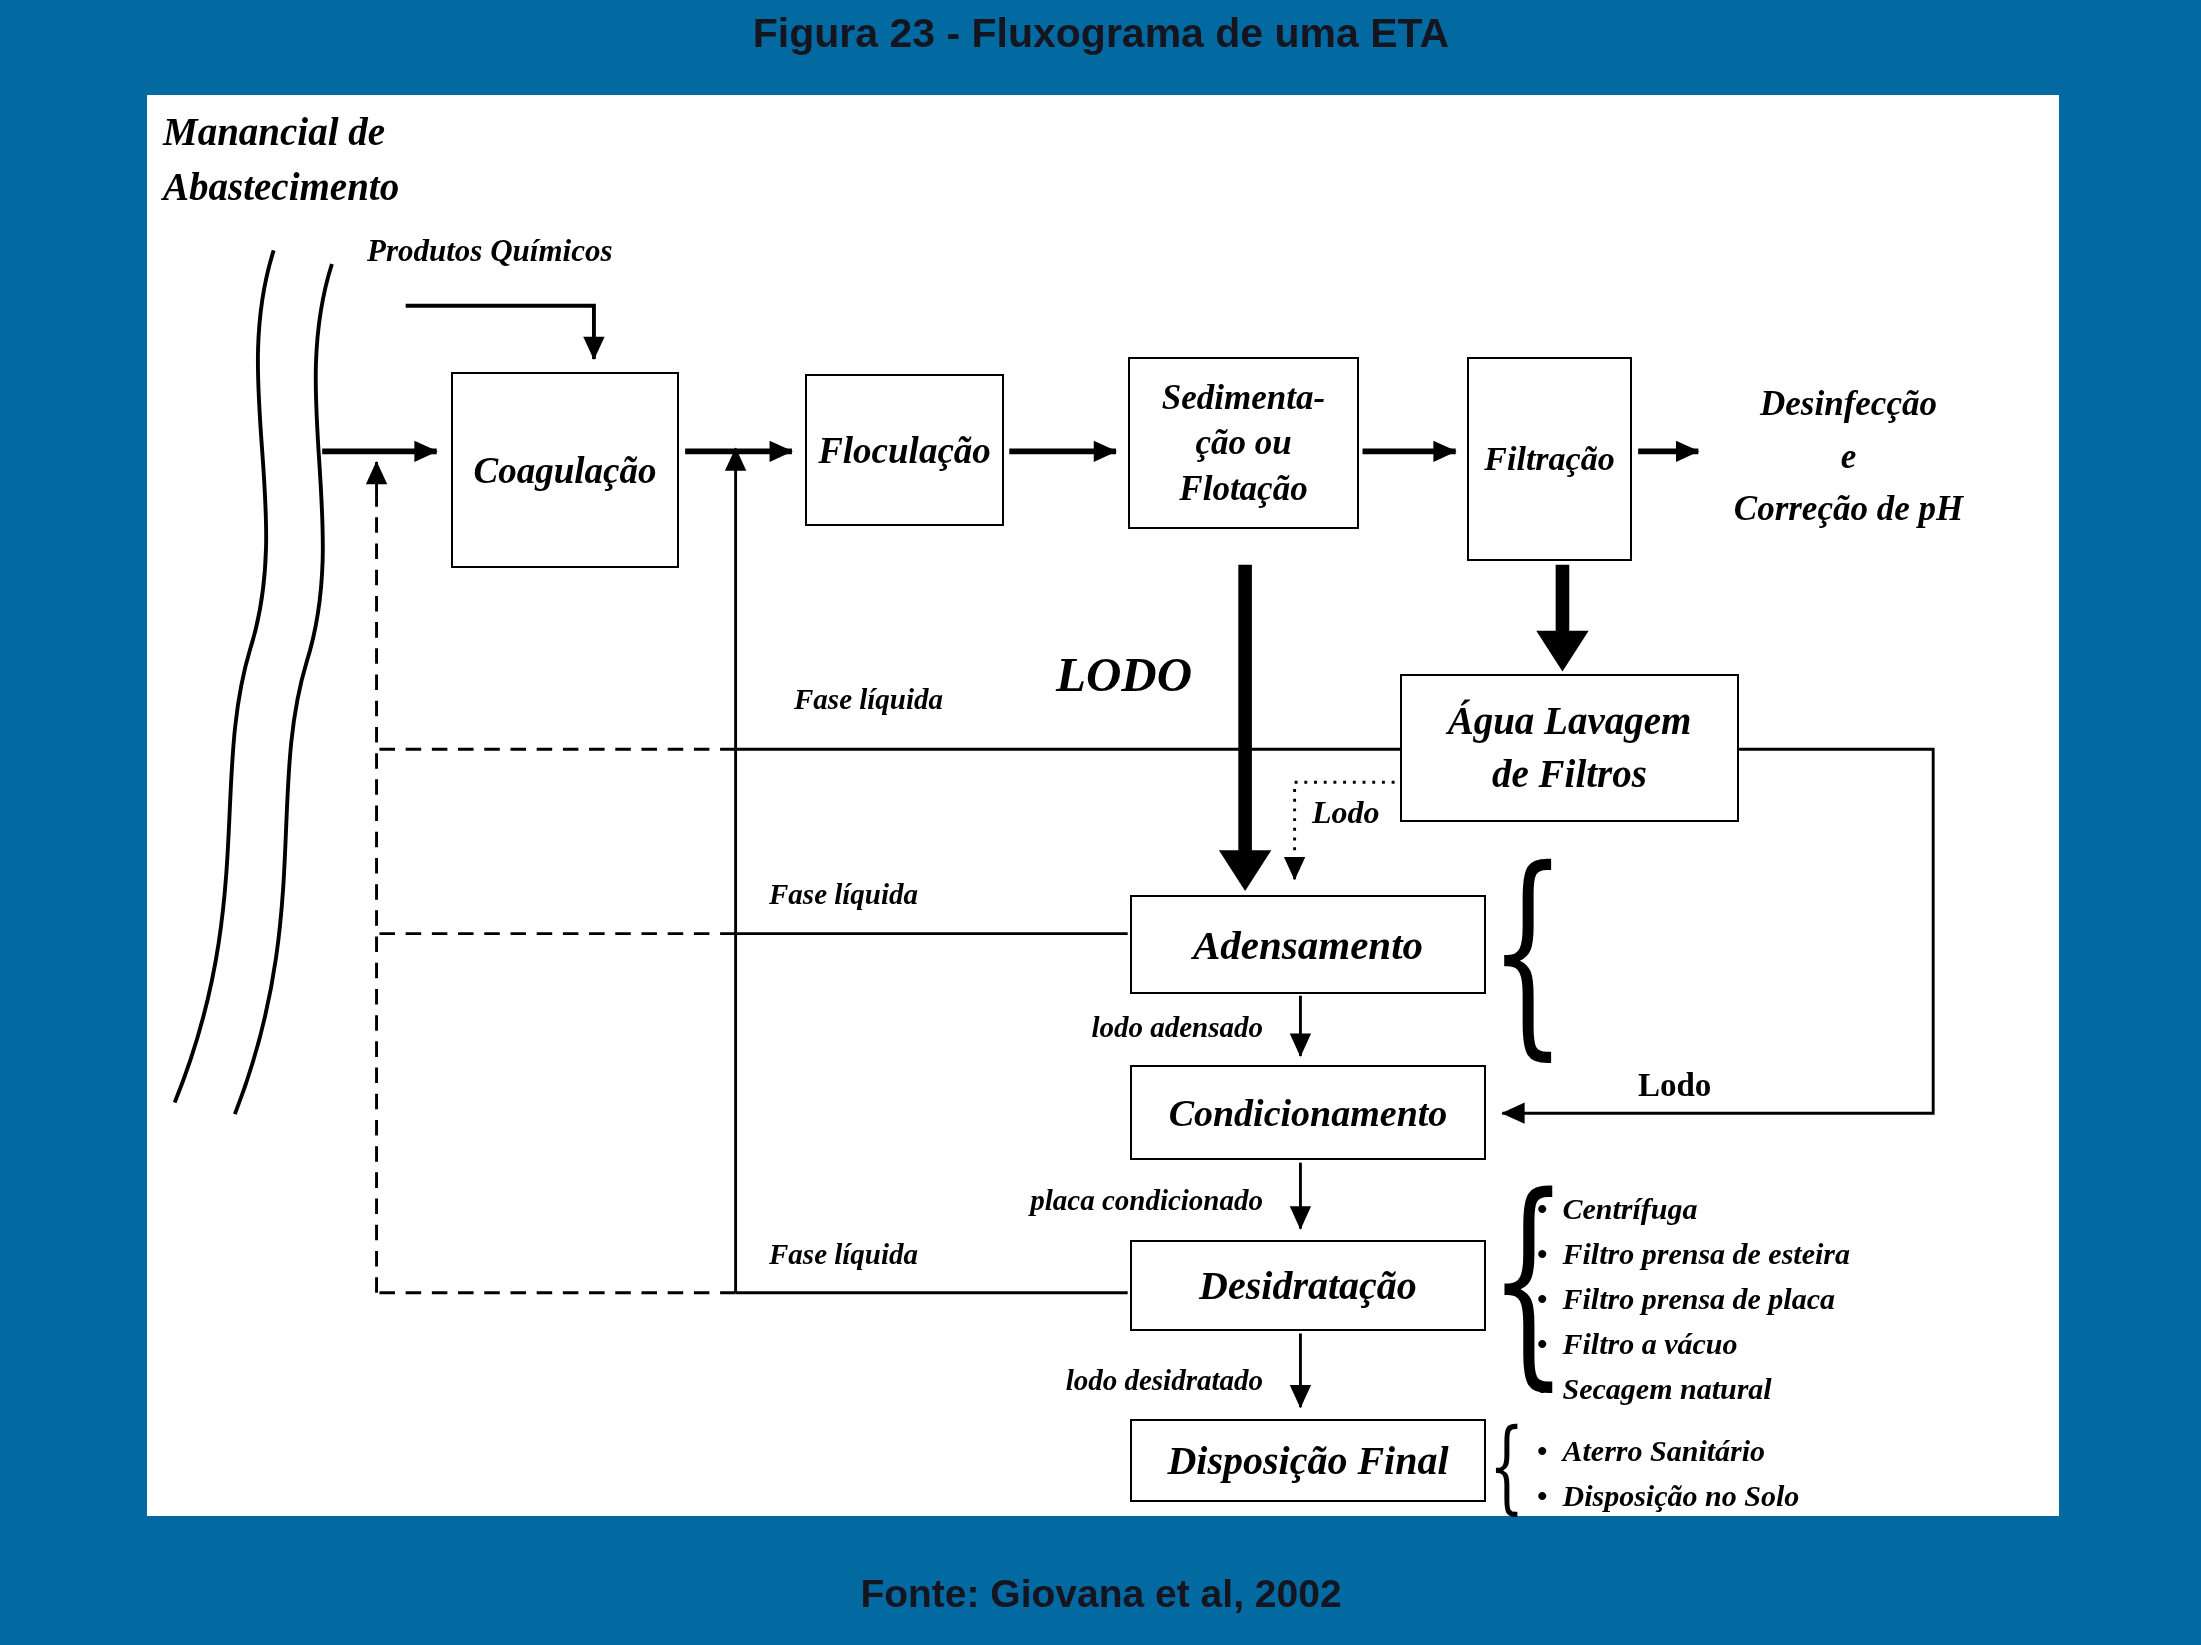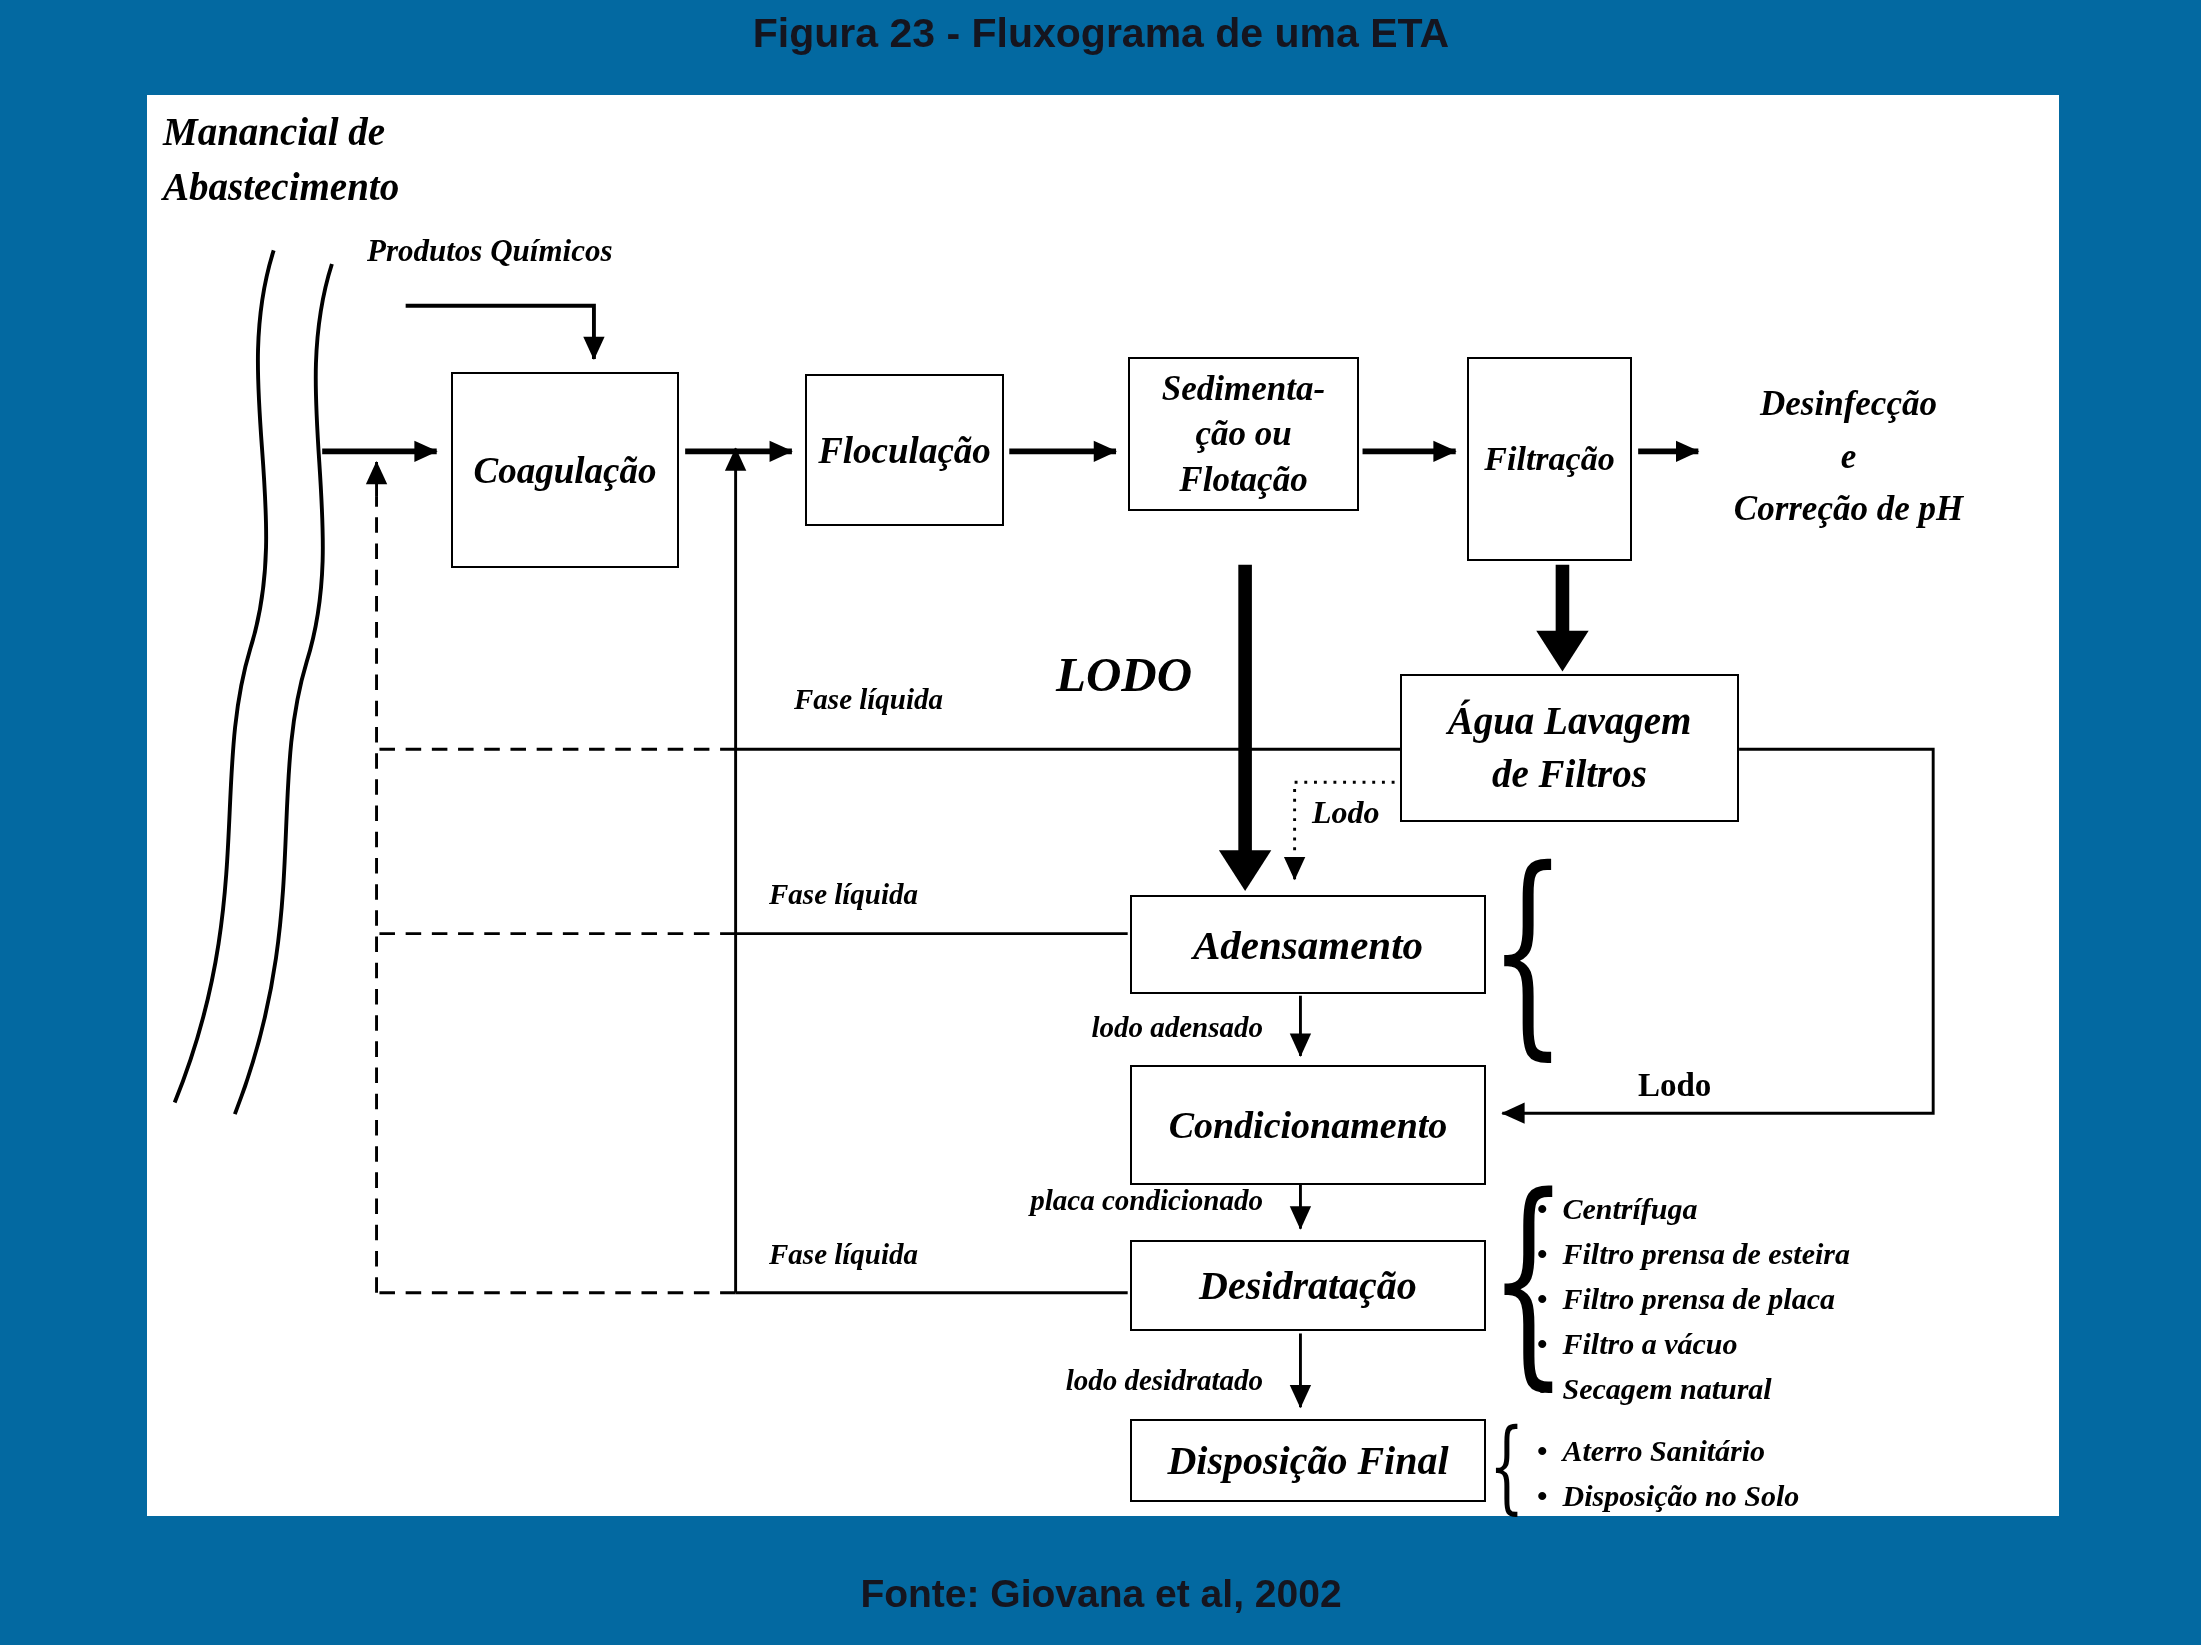--- a/index.html
+++ b/index.html
@@ -101,21 +101,21 @@
   <div class="lbl rt" style="left:970px;top:1364px;width:293px;font-size:29px;">lodo desidratado</div>
 
   <div class="box" style="left:451px;top:372px;width:228px;height:196px;font-size:37px;">
     <div>Coagulação</div>
   </div>
 
   <div class="box" style="left:805px;top:374px;width:199px;height:152px;font-size:37px;">
     <div>Floculação</div>
   </div>
 
-  <div class="box" style="left:1128px;top:357px;width:231px;height:154px;font-size:35px;line-height:1.3;align-items:center;">
+  <div class="box" style="left:1128px;top:357px;width:231px;height:172px;font-size:35px;line-height:1.3;align-items:center;">
     <div>Sedimenta-</div>
     <div>ção ou</div>
     <div>Flotação</div>
   </div>
 
   <div class="box" style="left:1467px;top:357px;width:165px;height:204px;font-size:34px;">
     <div>Filtração</div>
   </div>
 
   <div class="lbl wrap" style="left:1703px;top:378px;width:291px;font-size:35px;line-height:1.5;text-align:center;">
@@ -126,21 +126,21 @@
 
   <div class="box" style="left:1400px;top:674px;width:339px;height:148px;font-size:39px;line-height:1.35;">
     <div>Água Lavagem</div>
     <div>de Filtros</div>
   </div>
 
   <div class="box" style="left:1130px;top:895px;width:356px;height:99px;font-size:41px;">
     <div>Adensamento</div>
   </div>
 
-  <div class="box" style="left:1130px;top:1065px;width:356px;height:120px;font-size:38px;">
+  <div class="box" style="left:1130px;top:1065px;width:356px;height:95px;font-size:38px;">
     <div>Condicionamento</div>
   </div>
 
   <div class="box" style="left:1130px;top:1240px;width:356px;height:91px;font-size:40px;">
     <div>Desidratação</div>
   </div>
 
   <div class="box" style="left:1130px;top:1419px;width:356px;height:83px;font-size:40px;">
     <div>Disposição Final</div>
   </div>

